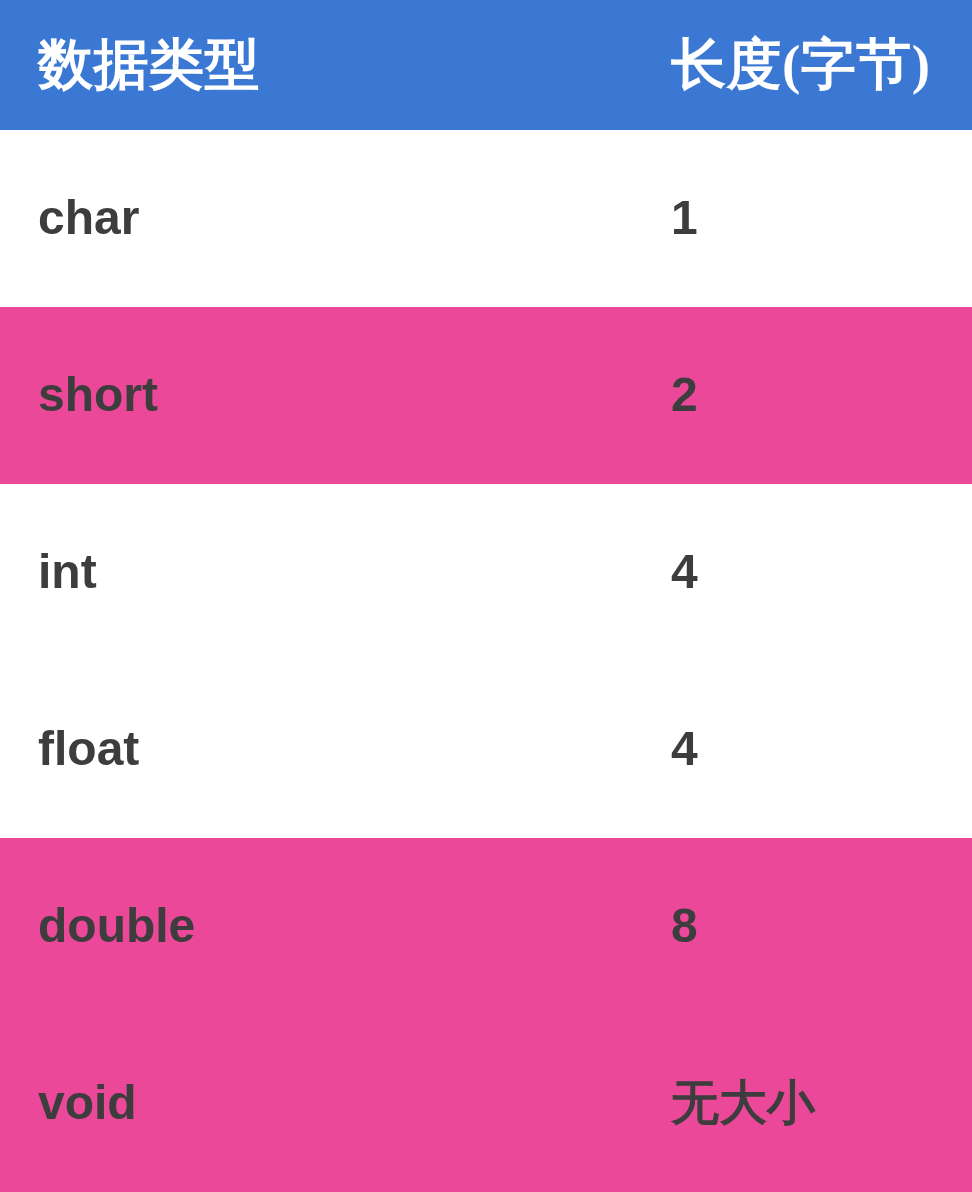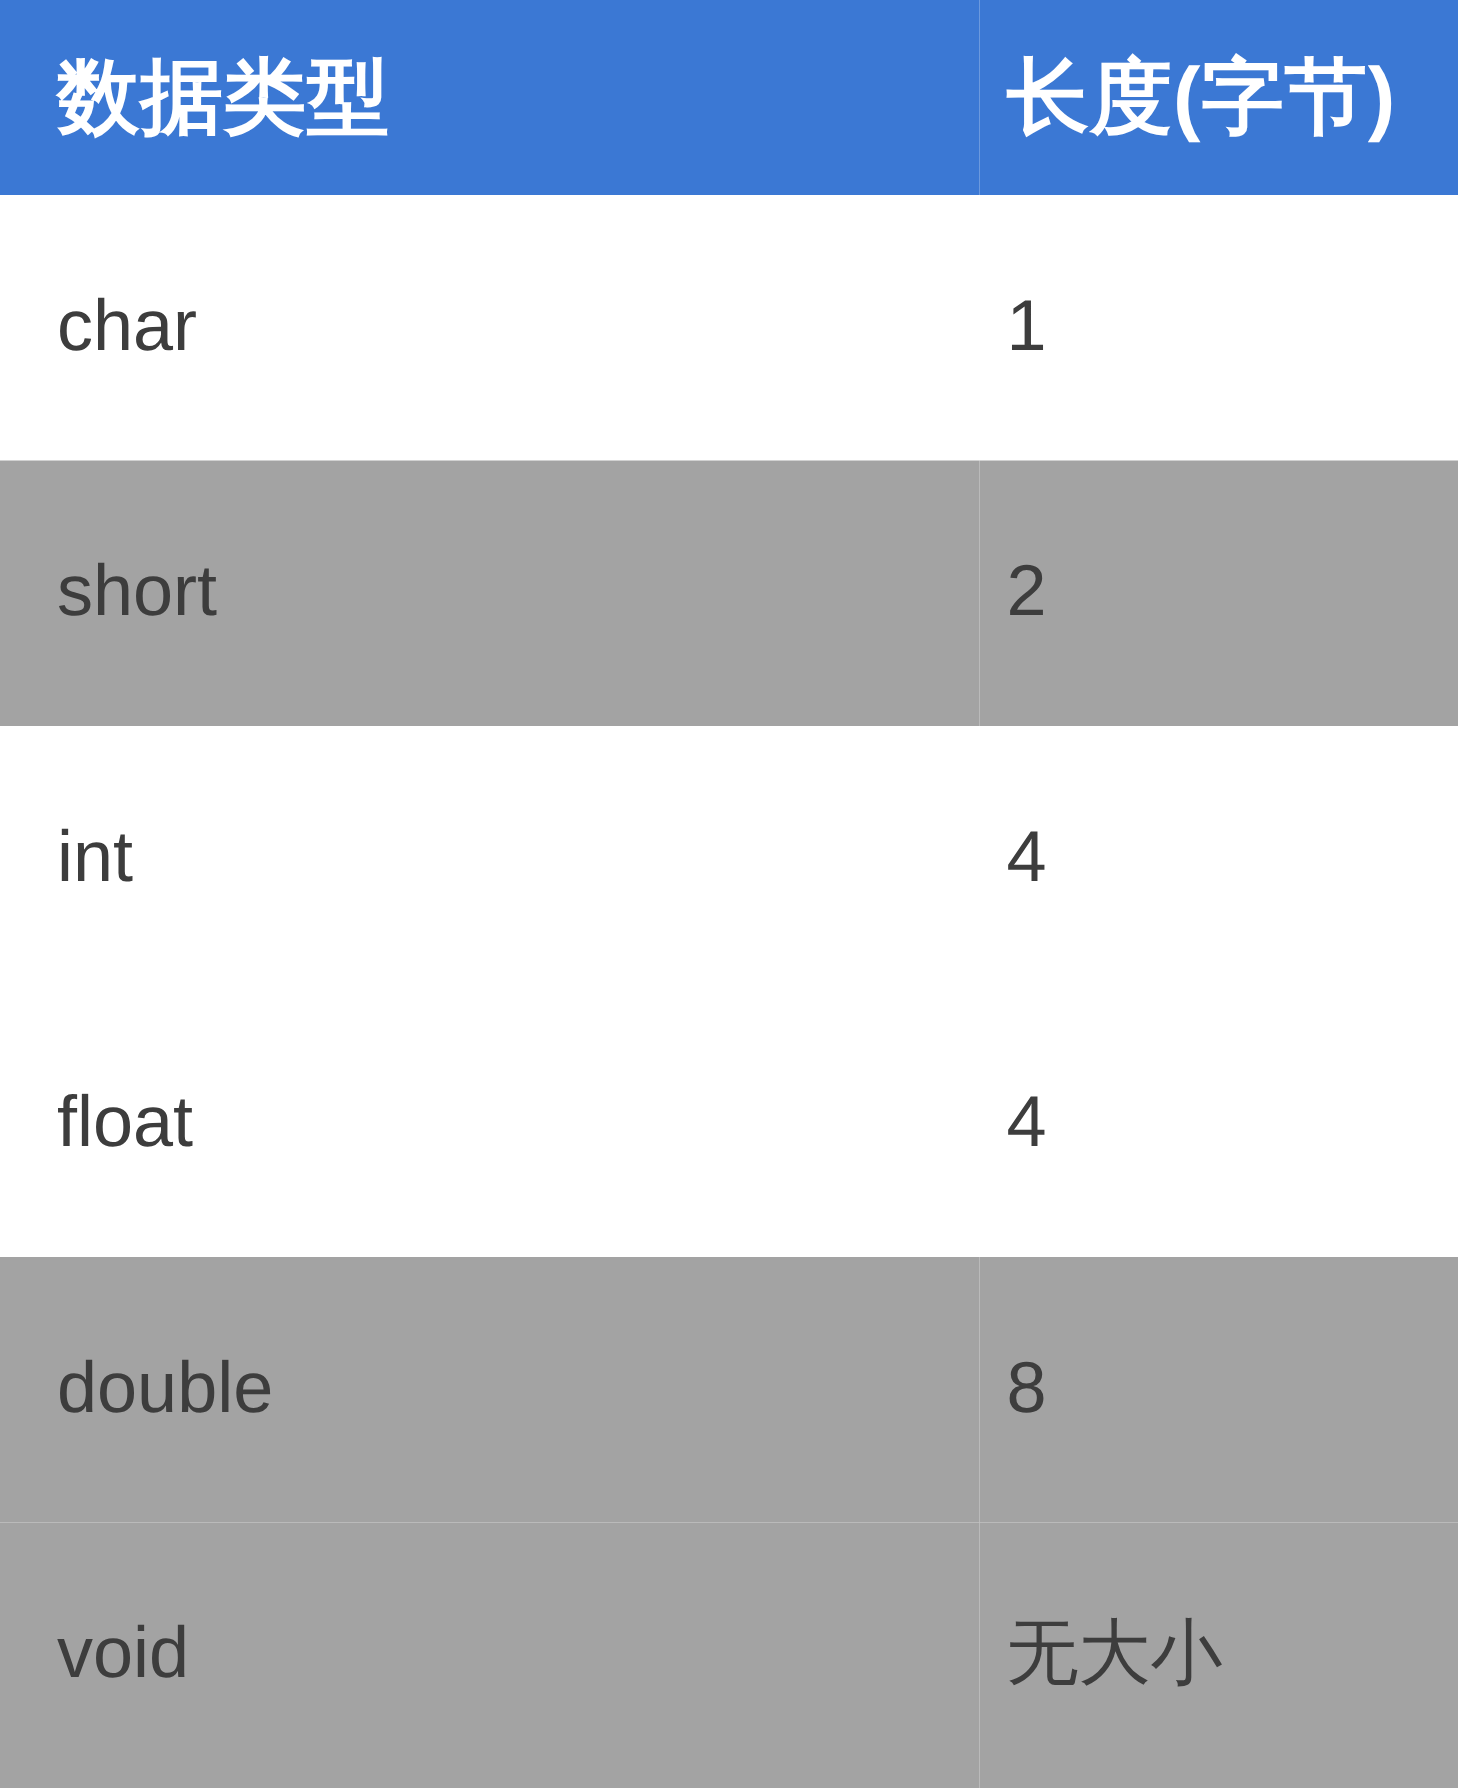--- a/index.html
+++ b/index.html
@@ -39,37 +39,38 @@
     color: #ffffff;
     font-size: 55px;
     font-weight: bold;
     line-height: 1.05;
     letter-spacing: 0.5px;
     white-space: nowrap;
   }
 
   thead th.size-head {
     padding-left: 18px;
+    font-family: Liberation Serif, serif;
   }
 
   tbody tr.data-row {
     height: 132.75px;
   }
 
   tbody tr.row-odd  { background: #ffffff; }
-  tbody tr.row-even { background: #a3a3a3; }
+  tbody tr.row-even { background: #ec4899; }
 
   tbody td {
     margin: 0;
     padding: 0 0 0 38px;
     vertical-align: middle;
     text-align: left;
     color: #3d3d3d;
     font-size: 48px;
-    font-weight: 400;
+    font-weight: 700;
     line-height: 1.1;
     white-space: nowrap;
   }
 
   tbody td.size-cell {
     padding-left: 18px;
   }
 </style>
 </head>
 <body>

